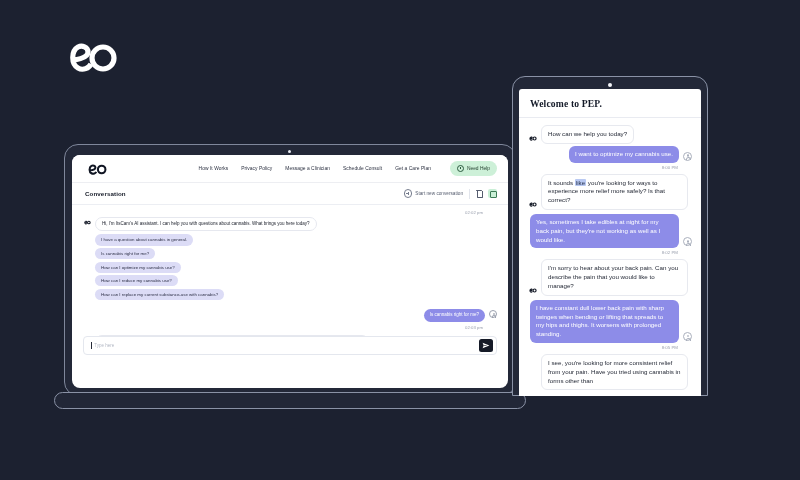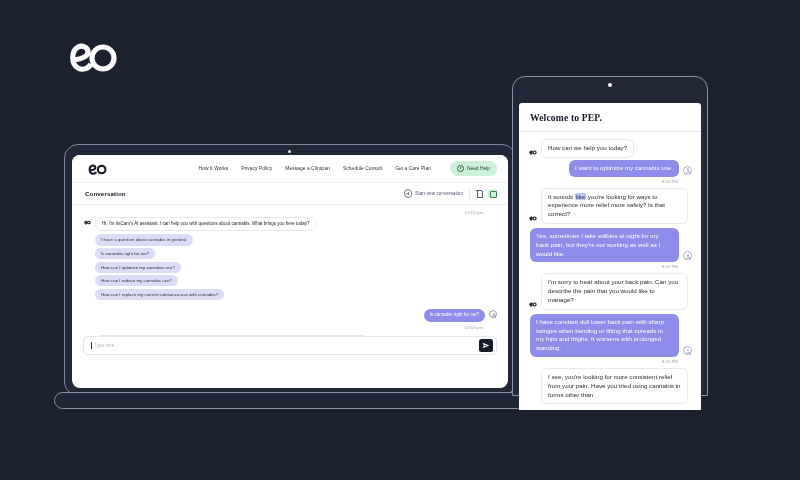--- a/index.html
+++ b/index.html
@@ -153,21 +153,21 @@
     position:absolute;left:0;top:0;width:196px;height:320px;
     background:#232838;border:1.2px solid #8a92a6;border-radius:13px 13px 0 0;
     box-sizing:border-box;padding:13px 7px 0 7px;
   }
   .tablet-cam{
     position:absolute;left:50%;top:6px;margin-left:-2.2px;
     width:4.4px;height:4.4px;border-radius:50%;background:#f2f4f8;
   }
   .tablet-screen{
     position:absolute;left:7px;top:13px;width:182px;height:307px;
-    background:#fff;border-radius:3px 3px 0 0;overflow:hidden;margin-top:14px;
+    background:#fff;border-radius:3px 3px 0 0;overflow:hidden;
   }
   .tab-header{
     padding:9px 11px 8px 11px;border-bottom:1px solid #e9ebf1;
   }
   .tab-title{
     font-family:"Liberation Serif", serif;
     font-size:9.6px;font-weight:700;color:#141a28;letter-spacing:.15px;
   }
   .tab-body{padding:7px 9px 0 9px;}
   .t-row{display:flex;align-items:flex-start;gap:4px;margin-bottom:2px;}

